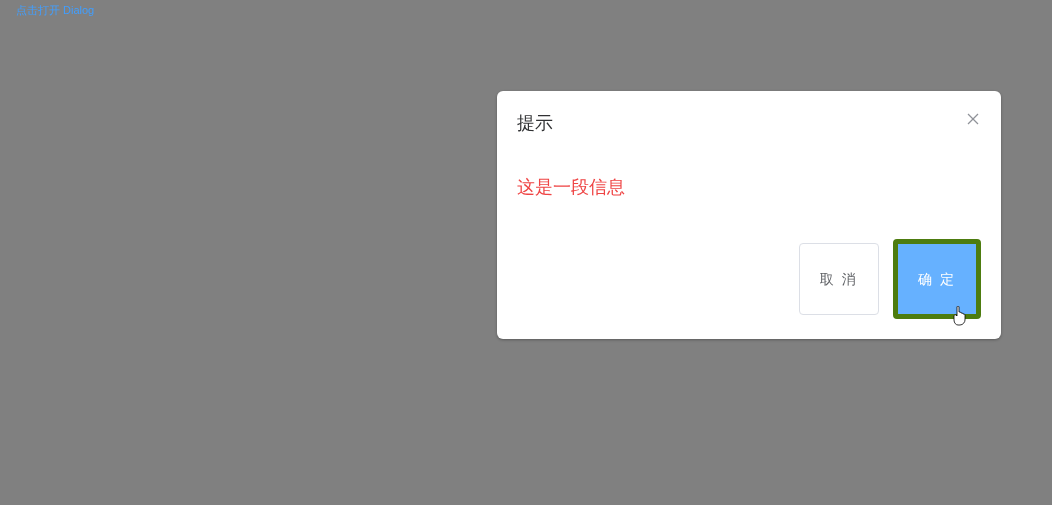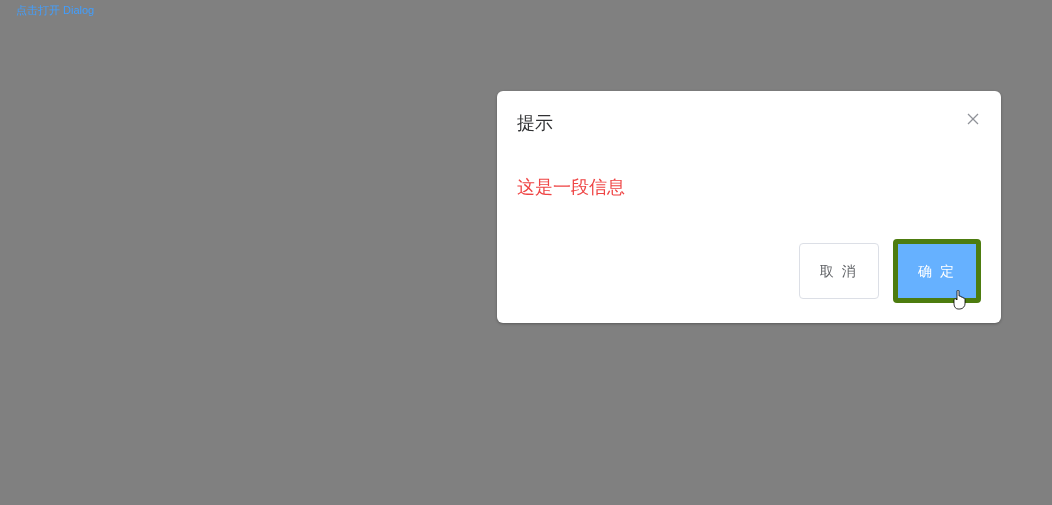--- a/index.html
+++ b/index.html
@@ -73,21 +73,21 @@
       padding: 30px 20px;
       color: #ef4444;
       font-size: 18px;
     }
     .dialog-footer {
       padding: 10px 20px 20px 20px;
       text-align: right;
     }
     .btn {
       display: inline-block;
-      padding: 20px 20px;
+      padding: 28px 20px;
       font-size: 14px;
       border-radius: 4px;
       cursor: pointer;
       margin-left: 10px;
       line-height: 1;
       white-space: nowrap;
       text-align: center;
       letter-spacing: 2px;
     }
     .btn-default {

